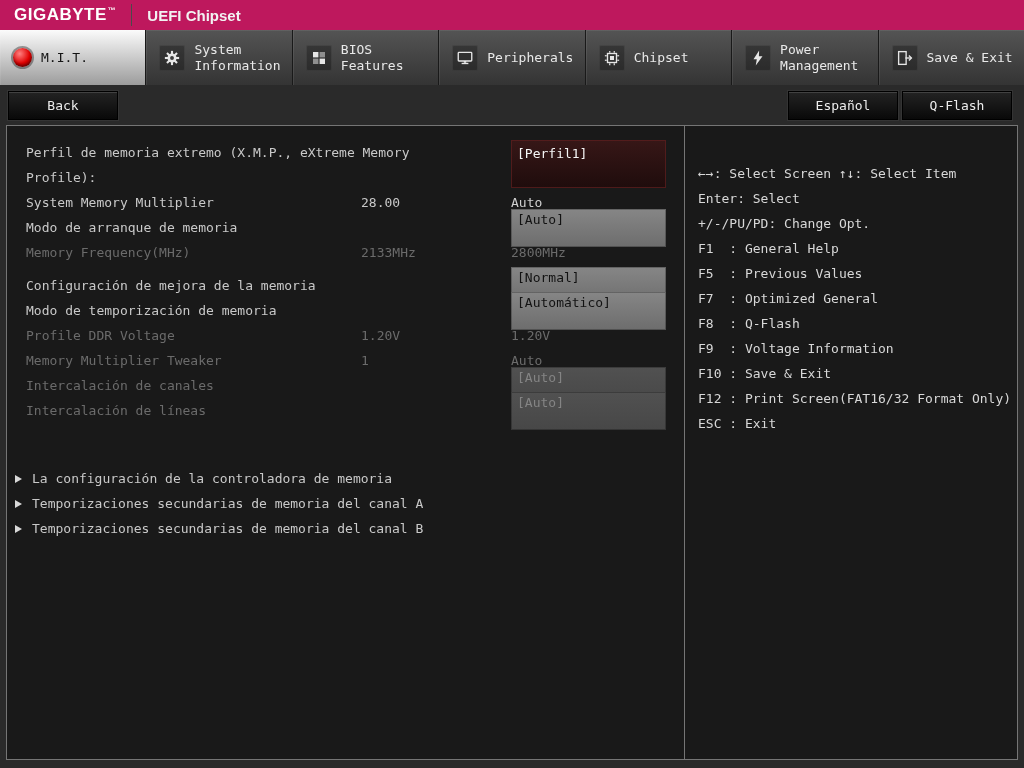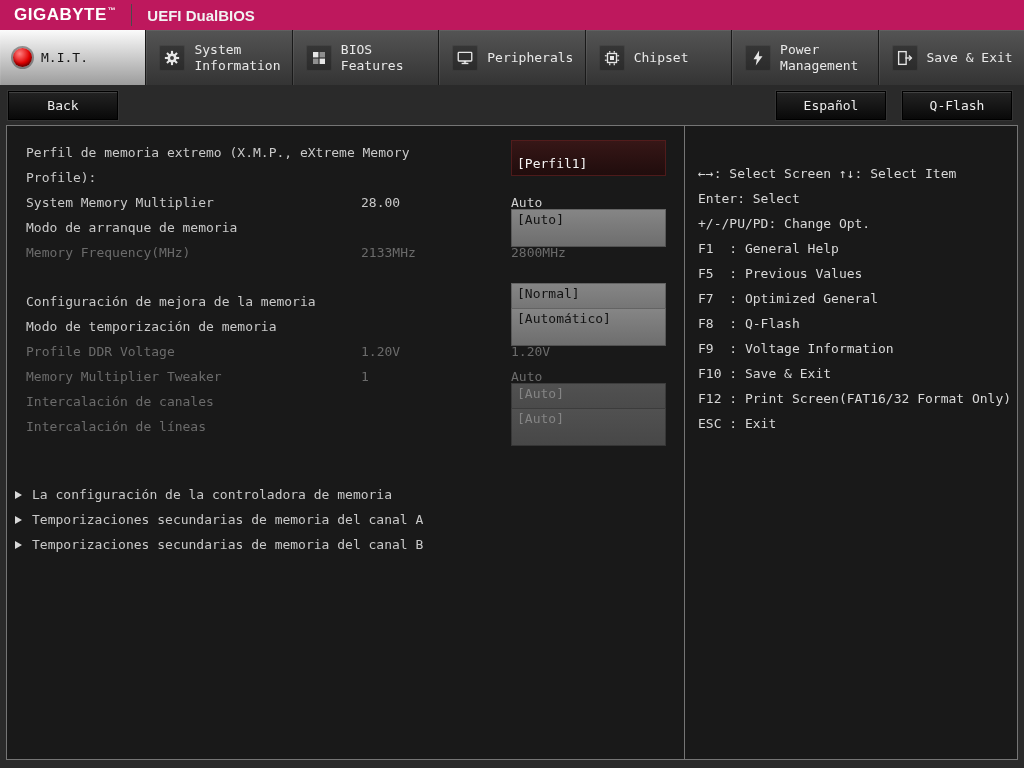--- a/index.html
+++ b/index.html
@@ -23,21 +23,21 @@
   .tab .lbl{font-size:13px;line-height:16px;color:#e9e9e9;white-space:pre}
   .tab.active{background:linear-gradient(#fbfbfb,#9c9c9c)}
   .tab.active .lbl{color:#141414}
   .icon-box{width:26px;height:26px;border-radius:2px;flex:none;display:flex;align-items:center;justify-content:center;
             background:rgba(0,0,0,.28);box-shadow:inset 0 0 0 1px rgba(255,255,255,.07)}
   .orb{width:19px;height:19px;border-radius:50%;flex:none;
        background:radial-gradient(circle at 35% 30%, #ff8080, #e00000 55%, #7e0000 95%);
        box-shadow:0 0 0 2px rgba(0,0,0,.35), inset 0 -2px 3px rgba(0,0,0,.4)}
 
   
-  .toolbar{height:40px;display:flex;align-items:center;padding:0 12px 0 8px;gap:16px;background:#2a2a2a}
+  .toolbar{height:40px;display:flex;align-items:center;padding:0 12px 0 8px;gap:4px;background:#2a2a2a}
   .btn{height:29px;min-width:110px;padding:0 10px;cursor:pointer;color:#ececec;
        font:13px "DejaVu Sans Mono",monospace;background:linear-gradient(#232323,#090909);
        border:1px solid #000;box-shadow:inset 0 1px 0 rgba(255,255,255,.14), 0 0 0 1px rgba(255,255,255,.05)}
   .tspacer{flex:1}
 
   
   .main{position:absolute;left:6px;right:6px;top:125px;bottom:8px;display:flex;
         background:#191919;border:1px solid #757575}
   .content{width:677px;flex:none;padding-top:14px;position:relative}
   .help{flex:1;border-left:1px solid #757575;display:flex;flex-direction:row;min-width:0}
@@ -48,42 +48,42 @@
   
   .row{display:flex;align-items:center;height:25px;padding-left:19px}
   .row .label{width:335px;color:#c9c9c9;white-space:pre;line-height:25px}
   .row .label.wide{width:485px}
   .row .current{width:150px;color:#c9c9c9}
   .row .value{width:155px;white-space:pre}
   .row .value.box{height:38px;line-height:21px;padding-left:6px;
        background:linear-gradient(#868686,#6d6d6d);color:#121212;
        box-shadow:inset 0 0 0 1px rgba(0,0,0,.25)}
   .row.tall{height:50px;align-items:flex-start}
-  .row.tall .value.box.hl{height:36px;line-height:20px;padding-top:14px;
+  .row.tall .value.box.hl{height:48px;line-height:20px;padding-top:4px;
        background:linear-gradient(#371717,#1f0c0c);color:#f5f5f5;
        box-shadow:inset 0 0 0 1px rgba(90,30,30,.8)}
-  .row.gap{margin-bottom:24px}
+  .row.gap{margin-bottom:8px}
   .row.disabled .label,.row.disabled .current,.row.disabled .value{color:#6b6b6b}
   .row.disabled .value.box{background:linear-gradient(#515151,#474747);color:#848484}
 
   
   .submenus{margin-top:43px}
   .subrow{display:flex;align-items:center;height:25px;padding-left:8px;cursor:pointer;color:#c9c9c9}
   .tri{width:0;height:0;border-left:7px solid #d9d9d9;border-top:4.5px solid transparent;
        border-bottom:4.5px solid transparent;margin-right:10px;flex:none}
 </style>
 </head>
 <body>
 
 <div class="screen">
 
   <header class="topbar">
     <div class="brand"><span>GIGABYTE</span><span class="tm">™</span></div>
     <div class="topbar-divider"></div>
-    <div class="fw-title">UEFI DualBIOS</div>
+    <div class="fw-title">UEFI Chipset</div>
   </header>
 
   <nav class="tabs" id="tabs">
       <div class="tab active">
         <span class="orb"></span>
         <span class="lbl">M.I.T.</span>
       </div>
       <div class="tab">
         <span class="icon-box">
           <svg viewBox="0 0 24 24" width="18" height="18">

